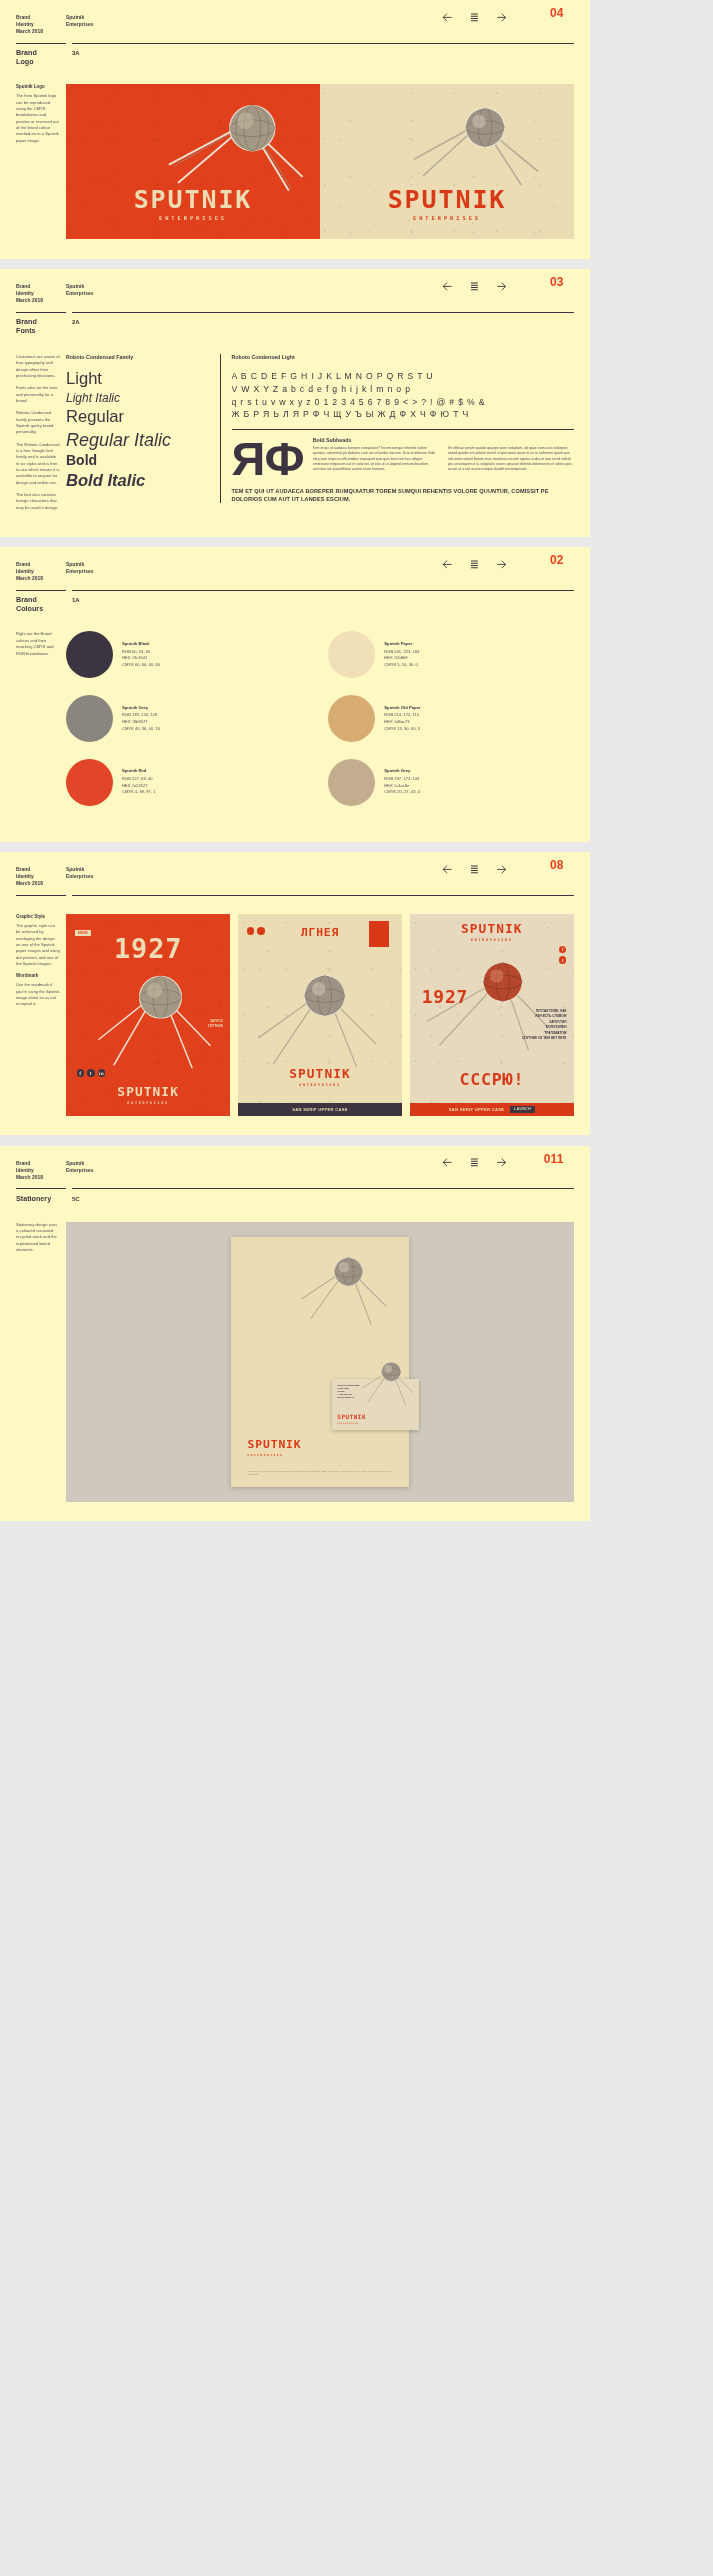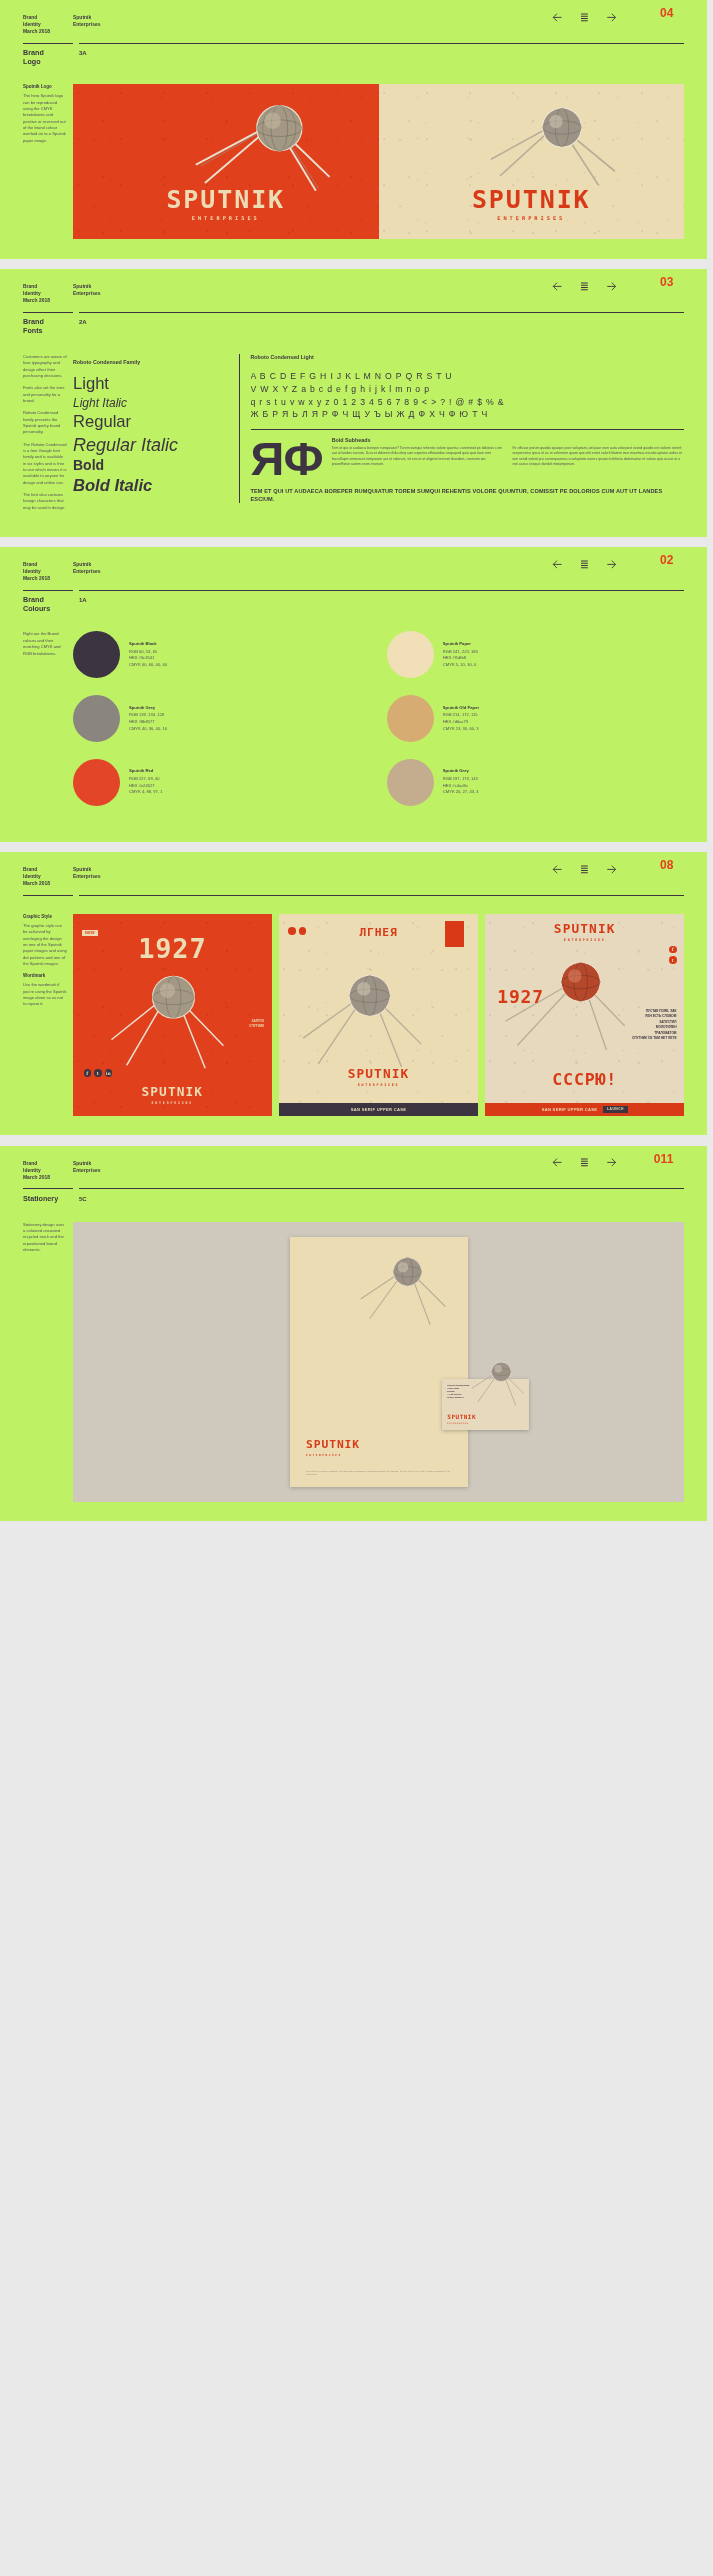--- a/index.html
+++ b/index.html
@@ -2,21 +2,21 @@
 <html style="font-size:12px"><head>
 <meta charset="utf-8">
 <style>
   * { box-sizing: border-box; }
   html, body { margin:0; padding:0; }
   body {
     width:713px; background:#e9e9e9;
     font-family:"Liberation Sans","DejaVu Sans",sans-serif;
     color:#3c3541; -webkit-font-smoothing:antialiased;
   }
-  .slide { width:707px; background:#bef264; position:relative; padding:0 23px; }
+  .slide { width:590px; background:#fef9c3; position:relative; padding:0 16px; }
   .gap { height:10.5px; background:#e9e9e9; }
 
   
   .hdr { display:flex; align-items:flex-start; padding:13.6px 0 0 0; position:relative; height:35px; }
   .hdr-meta { font-size:4.9px; line-height:1.45; font-weight:bold; letter-spacing:.01em; }
   .hdr-c1 { width:50px; }
   .hdr-c2 { width:auto; }
   .hdr-nav { position:absolute; right:66px; top:10.5px; display:flex; gap:14.3px; align-items:center; }
   .nav-ico { width:12.8px; height:12.8px; display:block; }
   .nav-ico svg { display:block; }
@@ -56,21 +56,21 @@
   .wm-sub { font-family:"DejaVu Sans Mono","Liberation Mono",monospace; font-weight:bold;
     font-size:5.3px; letter-spacing:3px; margin-top:3.8px; }
   .lh-red .wm-main { color:#ecdcb4; } .lh-red .wm-sub { color:#ecdcb4; }
   .lh-paper .wm-main { color:#d83a18; } .lh-paper .wm-sub { color:#d83a18; }
 
   
   .sat { position:absolute; }
   .sat svg { display:block; overflow:visible; }
 
   
-  .fonts-wrap { display:flex; gap:24px;align-items:center; }
+  .fonts-wrap { display:flex; gap:12px; }
   .fonts-l { width:142px; flex:none; }
   .fonts-r { flex:1; border-left:0.8px solid #3c3541; padding-left:10.5px; }
   .fam-title { font-size:5.3px; font-weight:bold; margin-bottom:10.5px; }
   .spec { line-height:1.12; margin-bottom:3px; white-space:nowrap; }
   .s-light   { font-size:16.6px; font-weight:300; }
   .s-lighti  { font-size:12px; font-weight:300; font-style:italic; }
   .s-reg     { font-size:16.6px; font-weight:400; }
   .s-regi    { font-size:18px; font-weight:400; font-style:italic; }
   .s-bold    { font-size:14px; font-weight:bold; }
   .s-boldi   { font-size:16.6px; font-weight:bold; font-style:italic; }

